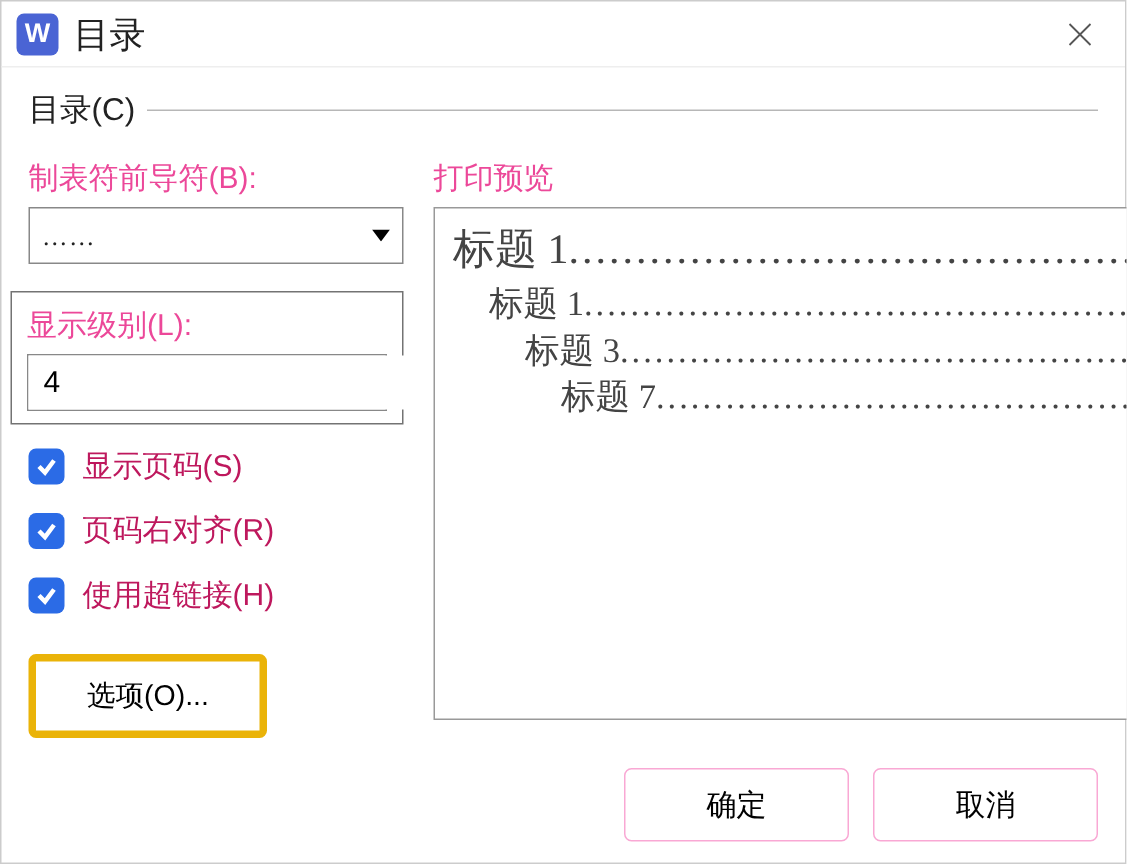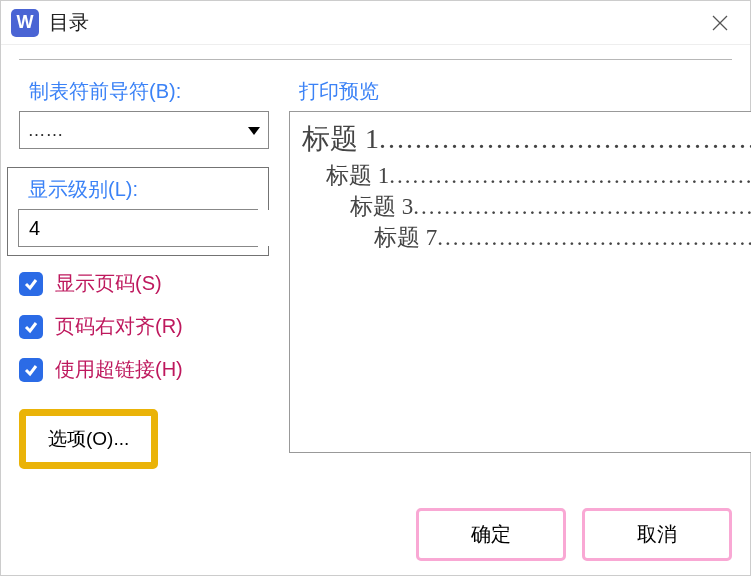--- a/index.html
+++ b/index.html
@@ -32,21 +32,21 @@
     border-radius: 5px;
     display: flex;
     align-items: center;
     justify-content: center;
     color: #ffffff;
     font-weight: bold;
     font-size: 18px;
     margin-right: 10px;
   }
   .titlebar-title {
-    font-size: 20px;
+    font-size: 24px;
     color: #222;
   }
   .titlebar-close {
     margin-left: auto;
     width: 40px;
     height: 40px;
     display: flex;
     align-items: center;
     justify-content: center;
     cursor: pointer;
@@ -84,23 +84,22 @@
     width: 250px;
     display: flex;
     flex-direction: column;
   }
   .right-col {
     flex: 1;
   }
 
   .field-label {
     font-size: 20px;
-    color: #3b82f6;
+    color: #ec4899;
     margin-bottom: 6px;
-    margin-left: 10px;
   }
 
   .combo {
     display: flex;
     align-items: center;
     border: 1px solid #888888;
     background: #fff;
     height: 38px;
     padding: 0 8px;
     cursor: pointer;
@@ -172,22 +171,22 @@
     margin-right: 12px;
     display: flex;
     align-items: center;
     justify-content: center;
   }
   .checkbox-box svg { stroke: #fff; stroke-width: 3; fill: none; }
   .checkbox-label { font-size: 20px; color: #be185d; }
 
   .options-btn {
     margin-top: 10px;
-    padding: 10px 22px;
-    border: 7px solid #eab308;
+    padding: 10px 34px;
+    border: 5px solid #eab308;
     background: #fff;
     border-radius: 5px;
     font-size: 19px;
     cursor: pointer;
     align-self: flex-start;
     font-family: inherit;
   }
 
   .preview-box {
     border: 1px solid #999;
@@ -212,21 +211,21 @@
 
   .footer {
     display: flex;
     justify-content: flex-end;
     gap: 16px;
     padding: 10px 18px 14px 18px;
   }
   .footer-btn {
     padding: 10px 0;
     width: 150px;
-    border: 3px solid #f9a8d4;
+    border: 1px solid #f9a8d4;
     background: #fff;
     border-radius: 5px;
     font-size: 20px;
     cursor: pointer;
     font-family: inherit;
   }
 </style>
 </head>
 <body>
 
@@ -237,20 +236,21 @@
     <div class="titlebar-close">
       <svg width="20" height="20" viewBox="0 0 20 20">
           <line x1="3" y1="3" x2="17" y2="17"></line>
           <line x1="17" y1="3" x2="3" y2="17"></line>
         </svg>
     </div>
   </div>
 
   <div class="content">
     <div class="section-header">
+      <div class="section-title">目录(C)</div>
       <div class="section-line"></div>
     </div>
 
     <div class="two-col">
       <div class="left-col">
         <div class="field-label">制表符前导符(B):</div>
         <div class="combo">
           <span class="combo-value">……</span>
           <span class="combo-arrow">
             <svg width="12" height="8" viewBox="0 0 12 8">

